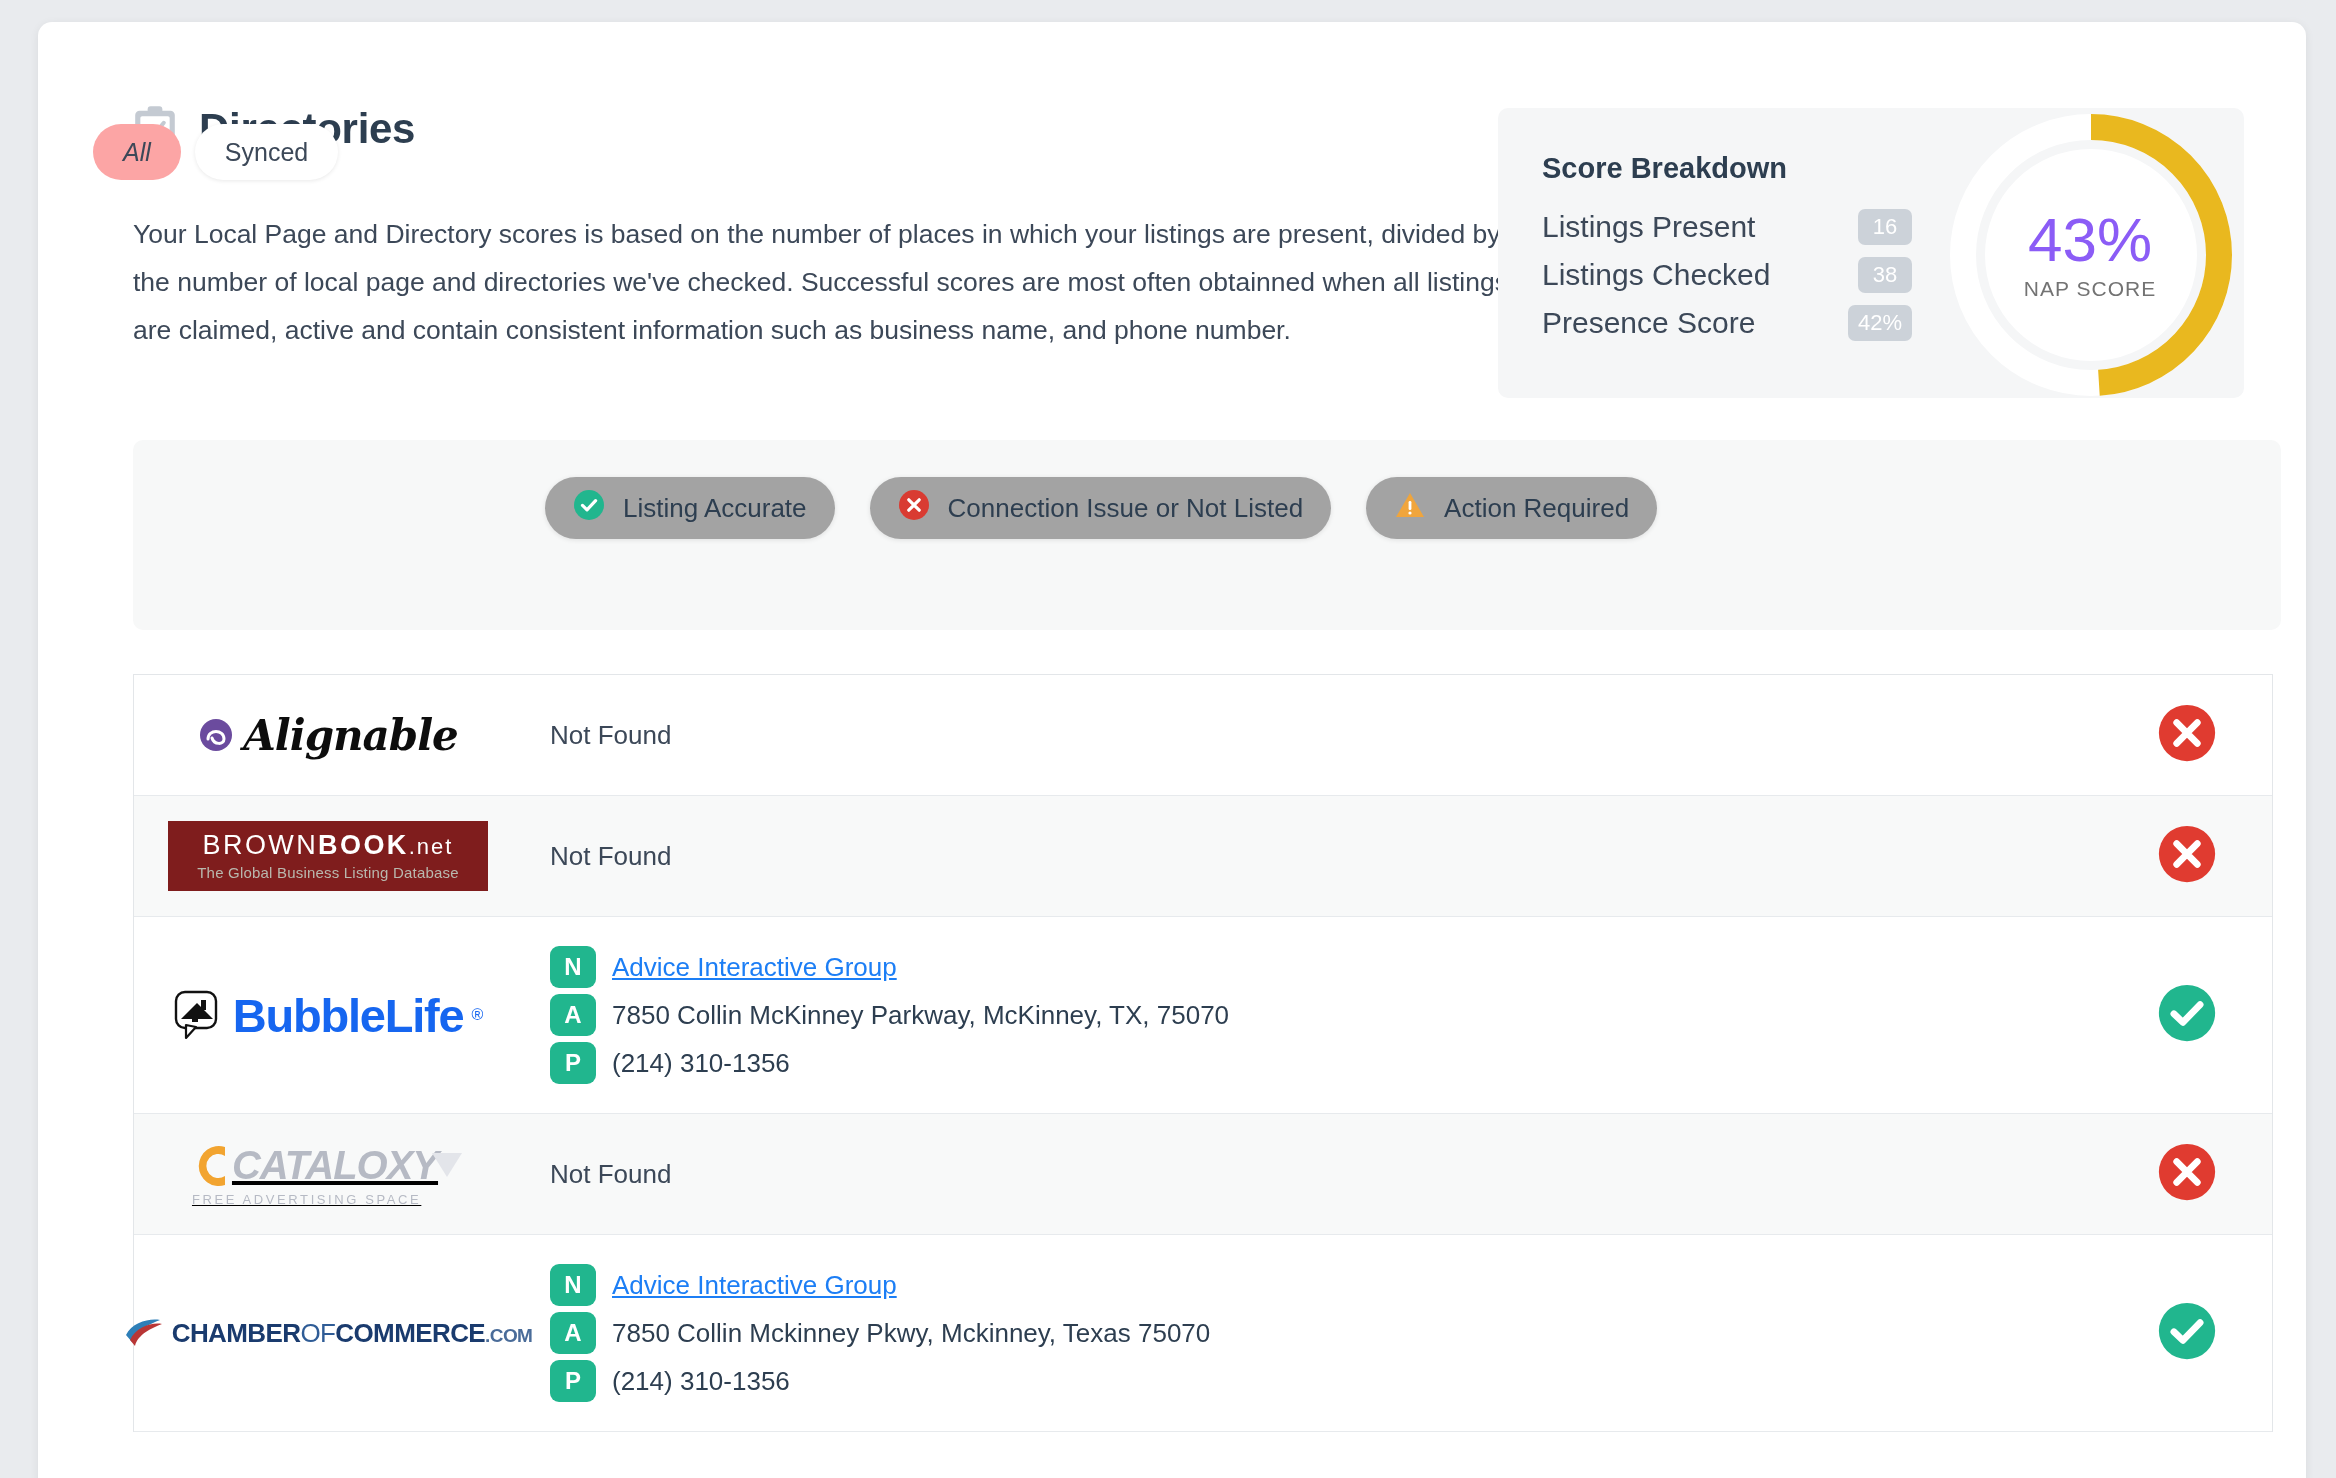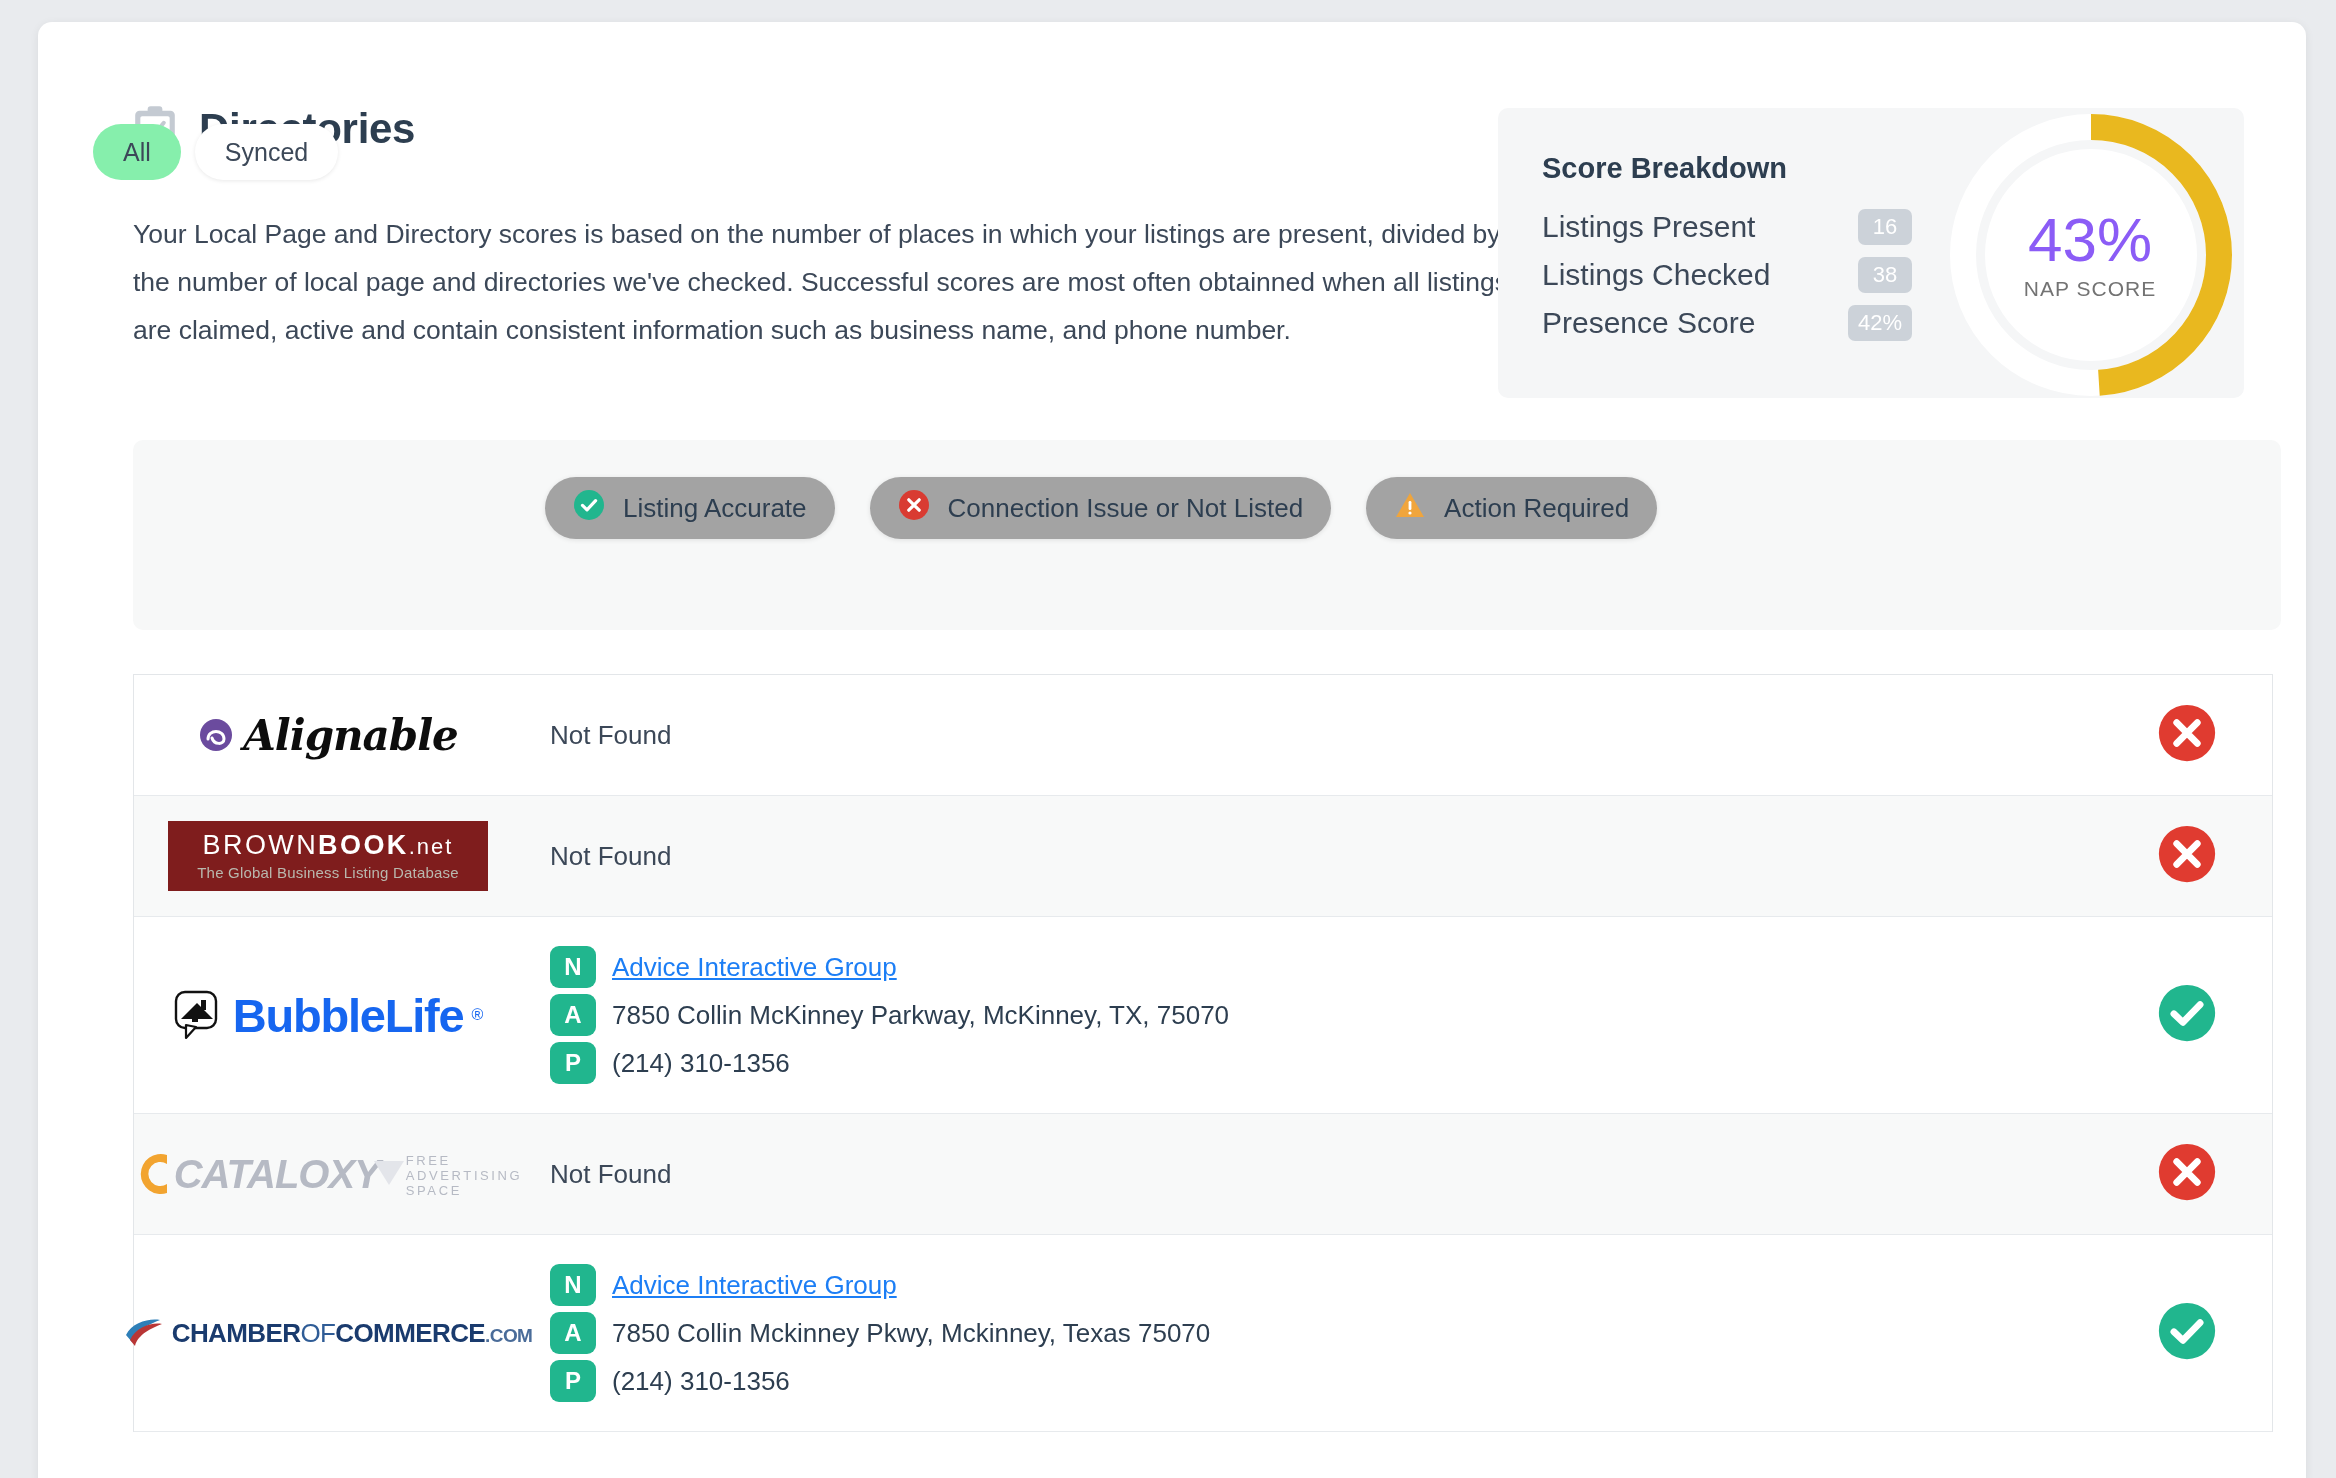--- a/index.html
+++ b/index.html
@@ -74,21 +74,21 @@
     width: 2148px; height: 190px;
     background: #f7f8f8; border-radius: 10px;
   }
   .toggle-group { position: absolute; left: 55px; top: 102px; display: flex; gap: 14px; }
   .toggle-pill {
     height: 56px; padding: 0 30px; border-radius: 28px;
     display: flex; align-items: center; justify-content: center;
     font-size: 25px; color: #3c4858; border: none; cursor: pointer;
     font-family: "Liberation Sans", sans-serif;
   }
-  .toggle-pill.active { background: #86efac; }
+  .toggle-pill.active { background: #fca5a5; font-style: italic; }
   .toggle-pill.inactive { background: #ffffff; box-shadow: 0 1px 4px rgba(0,0,0,0.09); }
 
   .legend-group { position: absolute; left: 507px; top: 455px; display: flex; gap: 35px; }
   .legend-pill {
     height: 62px; padding: 0 28px; border-radius: 31px;
     background: #a3a3a3; box-shadow: 0 1px 5px rgba(0,0,0,0.10);
     display: flex; align-items: center; gap: 18px;
     font-size: 26px; color: #2d3e50; white-space: nowrap;
   }
   .mini-icon { width: 32px; height: 32px; flex: 0 0 32px; }
@@ -143,21 +143,21 @@
     background: #7f1d1d; padding: 9px 16px 10px; width: 100%; max-width: 320px;
     display: flex; flex-direction: column; align-items: center;
   }
   .bb-top { font-size: 27px; color: #ffffff; letter-spacing: 2.4px; white-space: nowrap; }
   .bb-top b { font-weight: bold; }
   .bb-top .net { font-size: 22px; letter-spacing: 2px; }
   .bb-sub { font-size: 15px; color: #b9b8ae; letter-spacing: 0.2px; margin-top: 3px; }
   .logo-bubblelife { display: flex; align-items: center; gap: 8px; }
   .logo-bubblelife .word { font-size: 47px; font-weight: bold; color: #1666f0; letter-spacing: -1.2px; }
   .logo-bubblelife .reg { font-size: 16px; color: #1666f0; vertical-align: super; }
-  .logo-cataloxy { display: flex; flex-direction: row; align-items: center; }
+  .logo-cataloxy { display: flex; flex-direction: column; align-items: flex-start; text-decoration: underline; }
   .cx-main { display: flex; align-items: center; }
   .cx-word { font-size: 40px; font-weight: bold; font-style: italic; color: #b6bac4; letter-spacing: -1px; }
   .cx-sub { font-size: 13px; color: #b6bac4; letter-spacing: 2.6px; margin-top: 2px; }
   .logo-chamber { display: flex; align-items: center; gap: 8px; }
   .ch-word { font-size: 26px; font-weight: bold; color: #1a3b6e; letter-spacing: -0.6px; white-space: nowrap; }
   .ch-word .light { font-weight: normal; color: #2f5c96; }
   .ch-word .com { font-size: 19px; color: #4a6c99; }
 </style>
 </head>
 <body>

